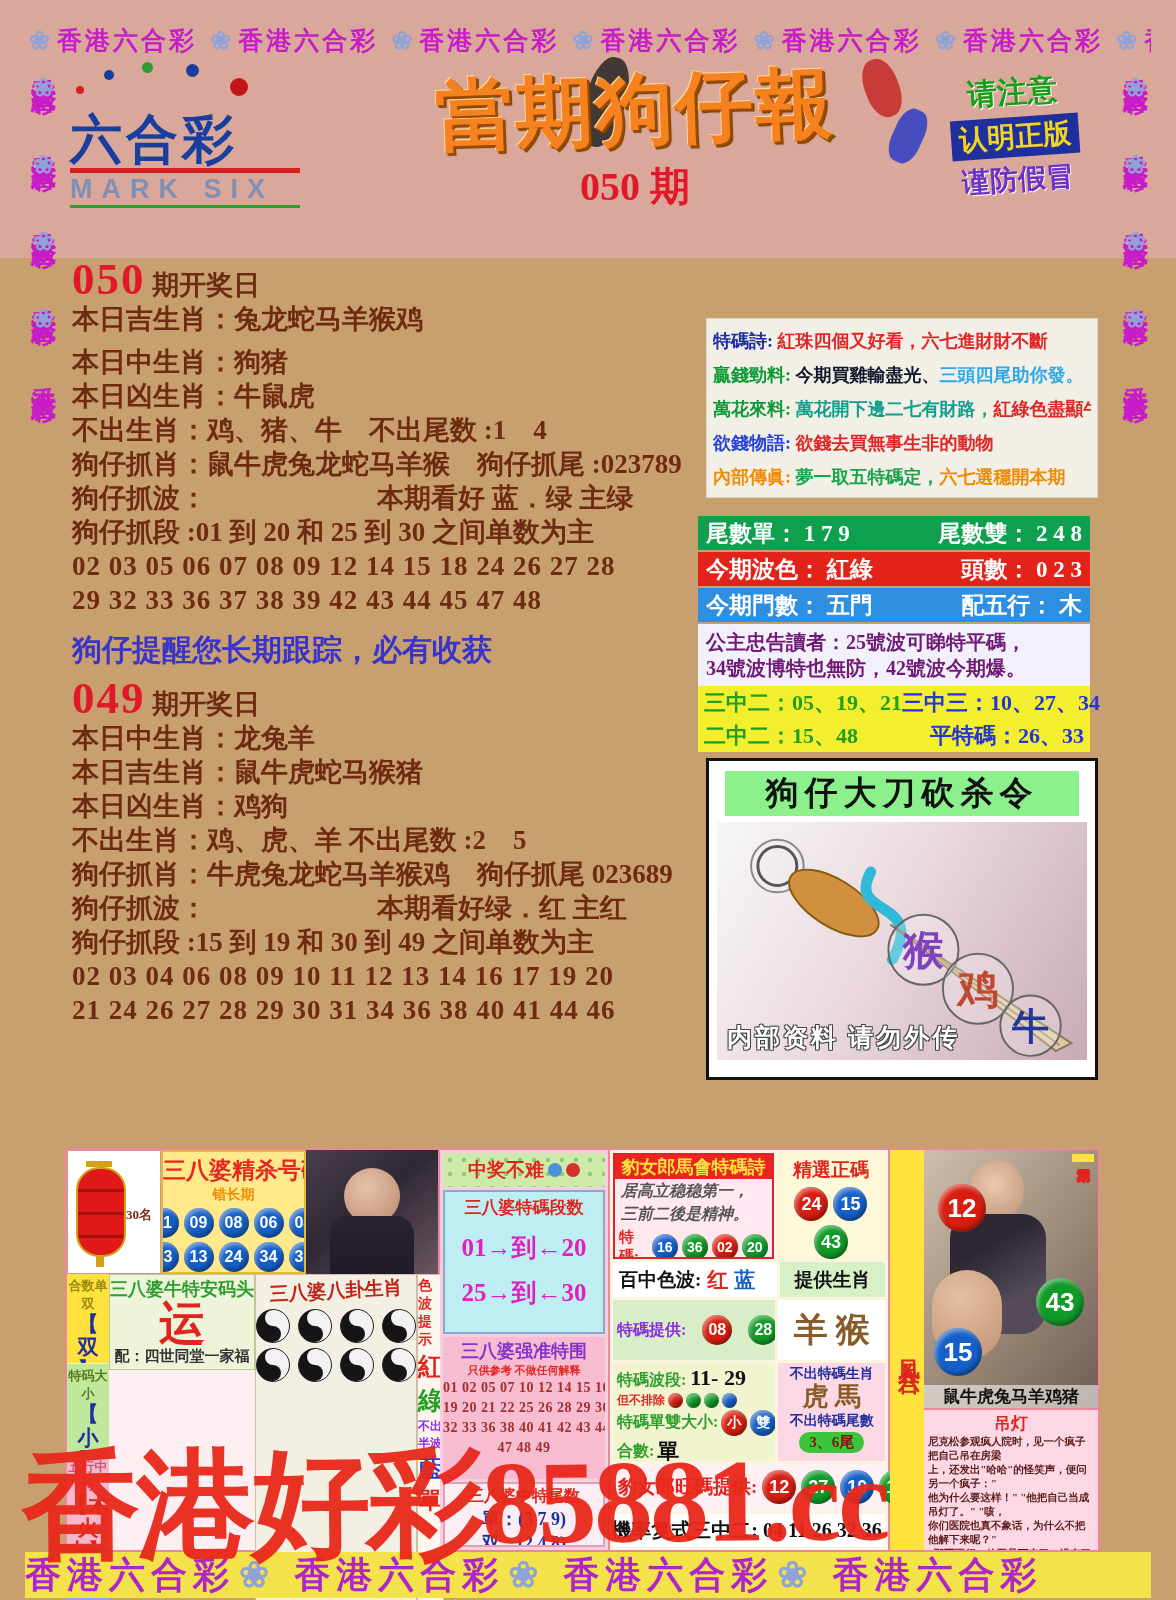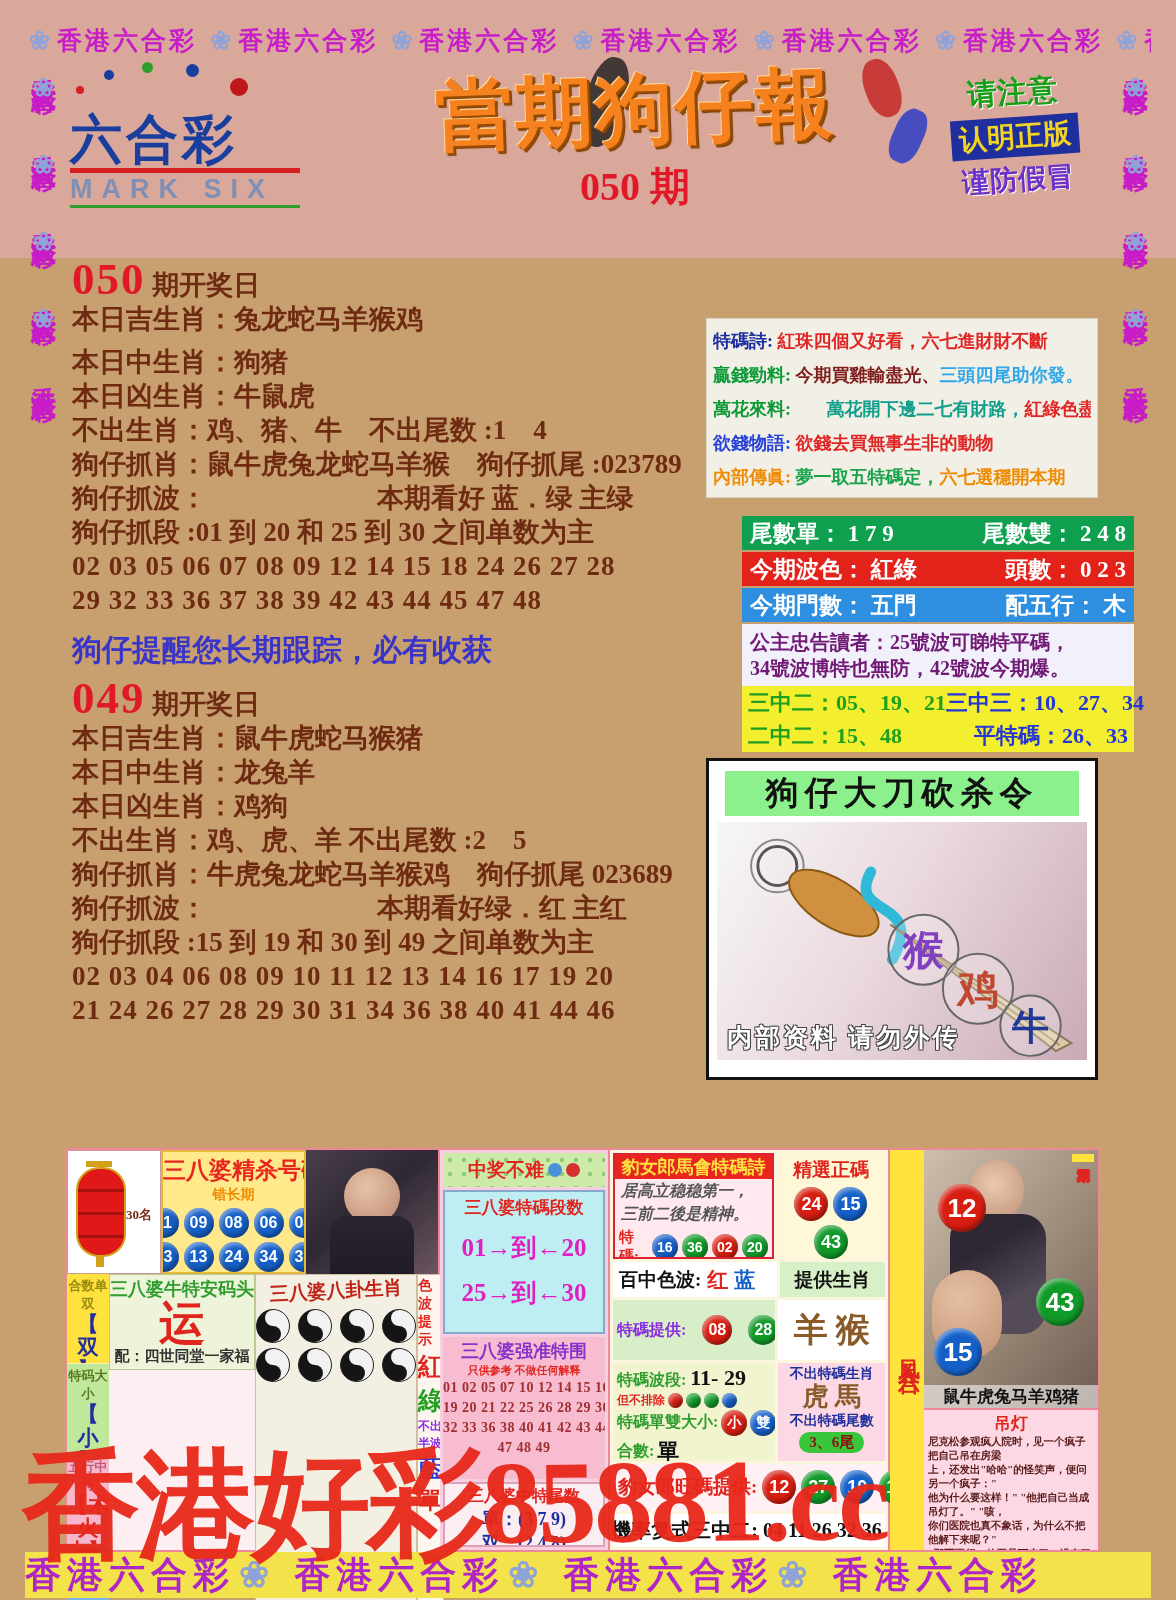--- a/index.html
+++ b/index.html
@@ -40,24 +40,24 @@
   .ml p{margin:0;white-space:nowrap;}
   .ml .gap{margin-top:9px;}
   .bignum{font-size:45px;color:#e01828;letter-spacing:2px;}
   .numrow{letter-spacing:1px;}
   .remind{color:#3a35c8;font-size:30px;margin:16px 0 14px 0 !important;}
   
   .tips{position:absolute;left:706px;top:318px;width:392px;background:#f1efe6;border:1px solid #d8d4c4;
         padding:10px 6px 8px;box-sizing:border-box;display:flex;flex-direction:column;gap:10px;z-index:2;}
   .tip{font-size:18px;font-weight:bold;white-space:nowrap;overflow:hidden;}
   .lb1{color:#1c2fa0;}.lb2{color:#0b9a35;}.lb3{color:#0b9a35;}.lb4{color:#2742d8;}.lb5{color:#f08a00;}
-  .tx-red{color:#e02525;}.tx-cyan{color:#7f1d1d;}.tx-lblue{color:#2fa7e8;}.tx-teal{color:#0f9f8a;margin-left:31px;}
+  .tx-red{color:#e02525;}.tx-cyan{color:#0f172a;}.tx-lblue{color:#2fa7e8;}.tx-teal{color:#0f9f8a;}
   .tx-green{color:#18a34a;}.tx-orange{color:#f08a00;}
   
-  .gridtbl{position:absolute;left:742px;top:516px;width:392px;z-index:2;}
+  .gridtbl{position:absolute;left:698px;top:516px;width:392px;z-index:2;}
   .grow{display:flex;justify-content:space-between;align-items:center;height:34px;margin-bottom:2px;
         padding:0 8px;color:#fff;font-size:23px;font-weight:bold;white-space:nowrap;}
   .rg{background:#0ea04e;}.rr{background:#e32219;}.rbl{background:#2e8fe0;}
   .advice{background:#f2f0fa;color:#701a75;font-size:20px;font-weight:bold;padding:5px 8px;line-height:26px;}
   .yrow{background:#f4ef2e;display:flex;justify-content:space-between;height:33px;align-items:center;
         padding:0 6px;font-size:22px;font-weight:bold;white-space:nowrap;}
   .gtx{color:#1fa01f;}.btx{color:#2336d6;}
   
   .sword{position:absolute;left:706px;top:758px;width:392px;height:322px;background:#fff;border:3px solid #111;
          box-sizing:border-box;padding:8px;z-index:2;}
@@ -278,22 +278,22 @@
     <p class="gap">本日中生肖：狗猪</p>
     <p>本日凶生肖：牛鼠虎</p>
     <p>不出生肖：鸡、猪、牛　不出尾数 :1　4</p>
     <p>狗仔抓肖：鼠牛虎兔龙蛇马羊猴　狗仔抓尾 :023789</p>
     <p><span>狗仔抓波：</span><span style="display:inline-block;width:170px;"></span><span>本期看好 蓝．绿 主绿</span></p>
     <p>狗仔抓段 :01 到 20 和 25 到 30 之间单数为主</p>
     <p class="numrow">02 03 05 06 07 08 09 12 14 15 18 24 26 27 28</p>
     <p class="numrow">29 32 33 36 37 38 39 42 43 44 45 47 48</p>
     <p class="remind">狗仔提醒您长期跟踪，必有收获</p>
     <p><span class="bignum">049</span> <span>期开奖日</span></p>
+    <p>本日中生肖：龙兔羊</p>
     <p>本日吉生肖：鼠牛虎蛇马猴猪</p>
-    <p>本日中生肖：龙兔羊</p>
     <p>本日凶生肖：鸡狗</p>
     <p>不出生肖：鸡、虎、羊 不出尾数 :2　5</p>
     <p>狗仔抓肖：牛虎兔龙蛇马羊猴鸡　狗仔抓尾 023689</p>
     <p><span>狗仔抓波：</span><span style="display:inline-block;width:170px;"></span><span>本期看好绿．红 主红</span></p>
     <p>狗仔抓段 :15 到 19 和 30 到 49 之间单数为主</p>
     <p class="numrow">02 03 04 06 08 09 10 11 12 13 14 16 17 19 20</p>
     <p class="numrow">21 24 26 27 28 29 30 31 34 36 38 40 41 44 46</p>
   </div>
 
   <div class="tips">

